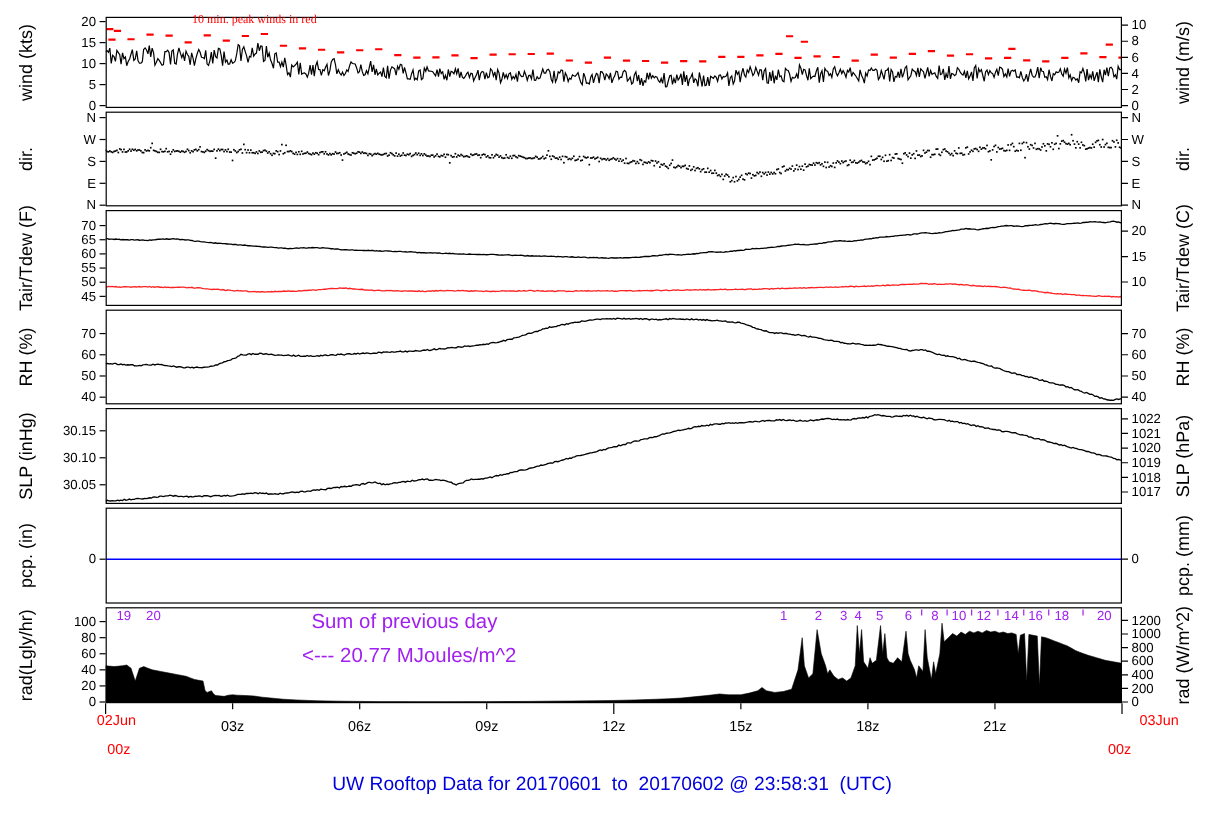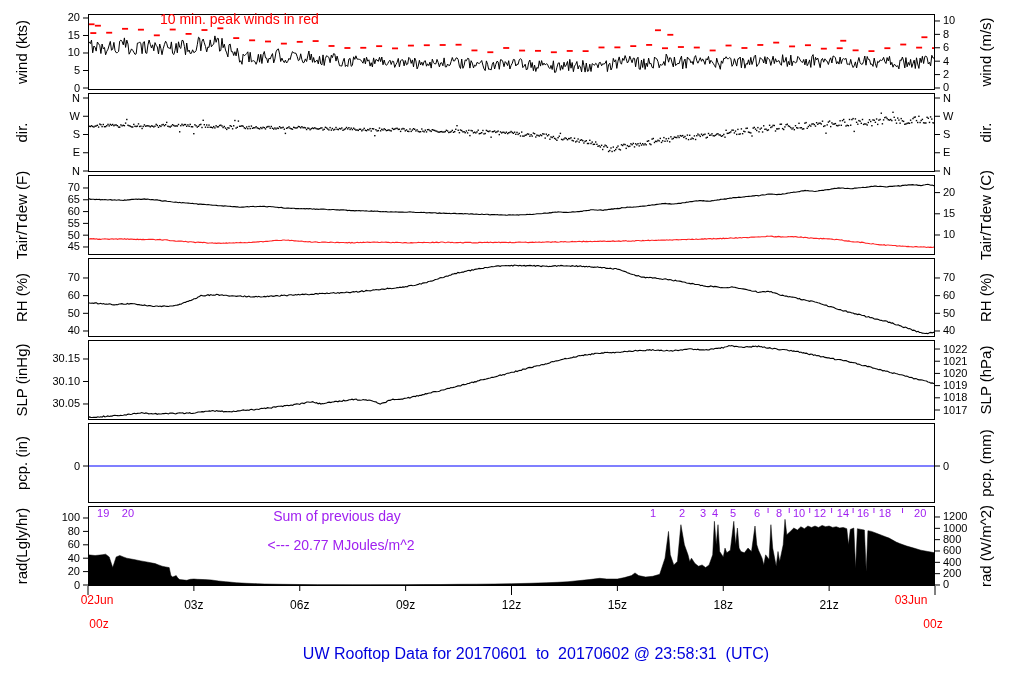--- a/index.html
+++ b/index.html
@@ -4,22 +4,22 @@
 <style>
   html,body{margin:0;padding:0;background:#fff;}
   .figure{position:relative;width:1024px;height:700px;background:#fff;
           font-family:"Liberation Sans",sans-serif;overflow:hidden;}
   svg{position:absolute;left:0;top:0;font-family:"Liberation Sans",sans-serif;}
   .abs{position:absolute;white-space:pre;transform:translateX(-50%);}
   .red{color:#ff0000;}
   .purple{color:#a020f0;}
   .blue{color:#0000dd;}
   .big{font-size:12px;}
-  .med{font-size:14px;}
-  .sml{font-size:14px;}
+  .med{font-size:10px;font-family:Liberation Serif, serif;}
+  .sml{font-size:17px;}
   .title{font-size:16px;}
 </style>
 </head>
 <body>
 
 <div class="figure">
   <svg id="plot" width="1024" height="700">
       <clipPath id="c0">
         <rect x="88" y="14" width="847" height="76"></rect>
       </clipPath>
@@ -1023,21 +1023,21 @@
       <text x="617.375" y="609" text-anchor="middle" font-size="12" fill="#000">15z</text>
       <line x1="723.25" y1="586" x2="723.25" y2="591" stroke="#000"></line>
       <text x="723.25" y="609" text-anchor="middle" font-size="12" fill="#000">18z</text>
       <line x1="829.125" y1="586" x2="829.125" y2="591" stroke="#000"></line>
       <text x="829.125" y="609" text-anchor="middle" font-size="12" fill="#000">21z</text>
       <line x1="935" y1="586" x2="935" y2="595" stroke="#000"></line>
     </svg>
 
   <div class="abs red big" style="left:97px;  top:593px;">02Jun</div>
   <div class="abs red big" style="left:99px;  top:617px;">00z</div>
-  <div class="abs red big" style="left:911px; top:593px;">03Jun</div>
+  <div class="abs red big" style="left:966px; top:593px;">03Jun</div>
   <div class="abs red big" style="left:933px; top:617px;">00z</div>
 
   <div class="abs red med" style="left:160px; top:11px; transform:none;">10 min. peak winds in red</div>
   <div class="abs purple sml" style="left:337px; top:508px;">Sum of previous day</div>
   <div class="abs purple sml" style="left:341px; top:520px;margin-top:17px;">&lt;--- 20.77 MJoules/m^2</div>
 
-  <div class="abs blue title" style="left:510px; top:645px;margin-left:26px;">UW Rooftop Data for 20170601  to  20170602 @ 23:58:31  (UTC)</div>
+  <div class="abs blue title" style="left:510px; top:645px;">UW Rooftop Data for 20170601  to  20170602 @ 23:58:31  (UTC)</div>
 </div>
 
 </body></html>

